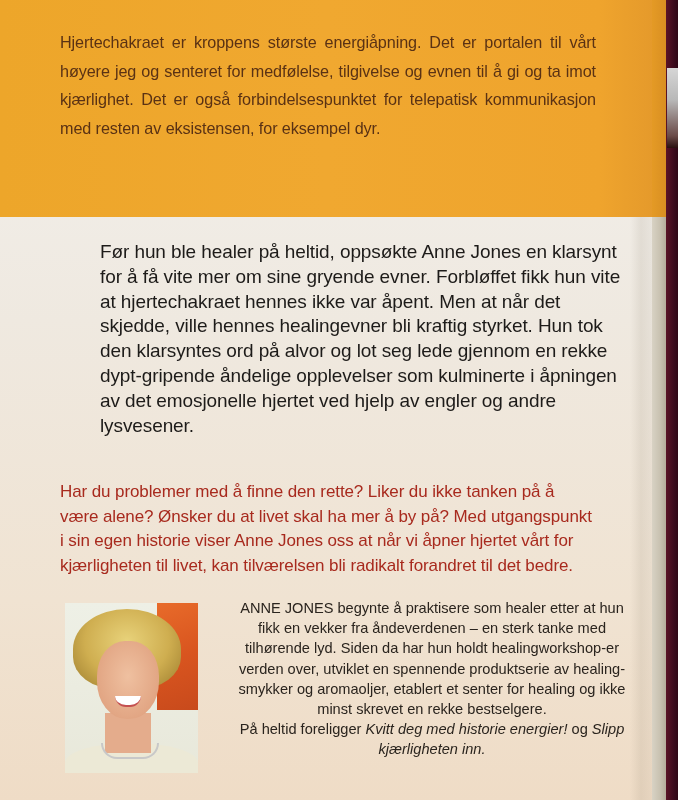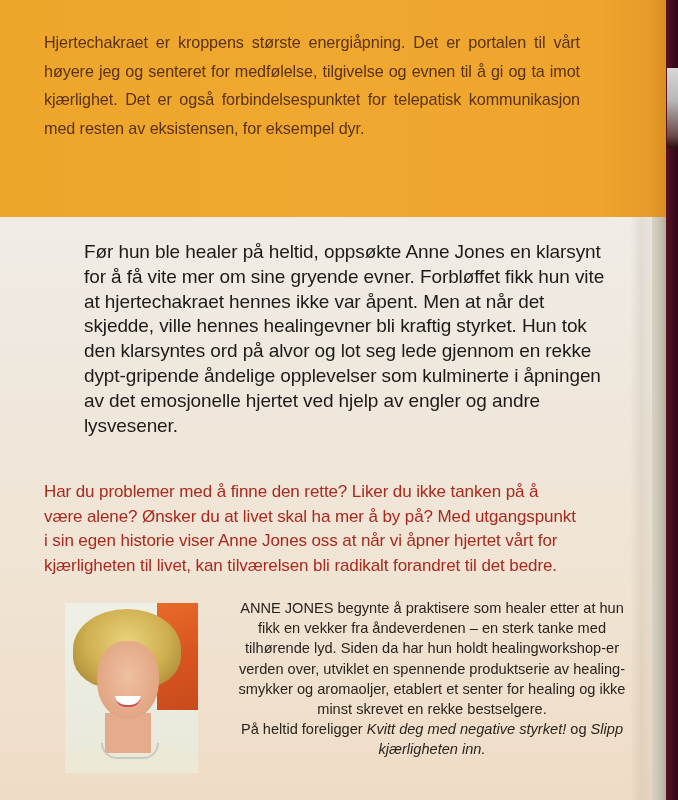--- a/index.html
+++ b/index.html
@@ -54,21 +54,21 @@
     }
     .back-board-insert {
       position: absolute;
       left: 667px; top: 68px;
       width: 11px; height: 80px;
       background: linear-gradient(180deg, #d6d6d6 0%, #b8b8b8 40%, #6a4a48 85%, #2a1010 100%);
     }
 
     .text-block {
       position: absolute;
-      left: 44px;
+      left: 60px;
       width: 534px;
       font-size: 15px;
       line-height: 25px;
       letter-spacing: -0.1px;
     }
     .intro {
       top: 28px;
       color: #5a3214;
       font-size: 16.2px;
       line-height: 28.5px;
@@ -198,21 +198,21 @@
     <div class="shoulders"></div>
     <div class="neck"></div>
     <div class="hair"></div>
     <div class="face"></div>
     <div class="smile"></div>
     <div class="necklace"></div>
   </div>
 
   <div class="bio">
     <p>ANNE JONES begynte å praktisere som healer etter at hun fikk en vekker fra åndeverdenen – en sterk tanke med tilhørende lyd. Siden da har hun holdt healingworkshop-er verden over, utviklet en spennende produktserie av healing-smykker og aromaoljer, etablert et senter for healing og ikke minst skrevet en rekke bestselgere.</p>
-    <p><span>På heltid foreligger </span><em>Kvitt deg med negative styrket!</em><span> og </span><em>Slipp kjærligheten inn.</em></p>
+    <p><span>På heltid foreligger </span><em>Kvitt deg med historie energier!</em><span> og </span><em>Slipp kjærligheten inn.</em></p>
   </div>
 
 </div>
 
 <div class="edge-light"></div>
 <div class="edge-orange"></div>
 <div class="back-board"></div>
 <div class="back-board-insert"></div>
 
 </body></html>

